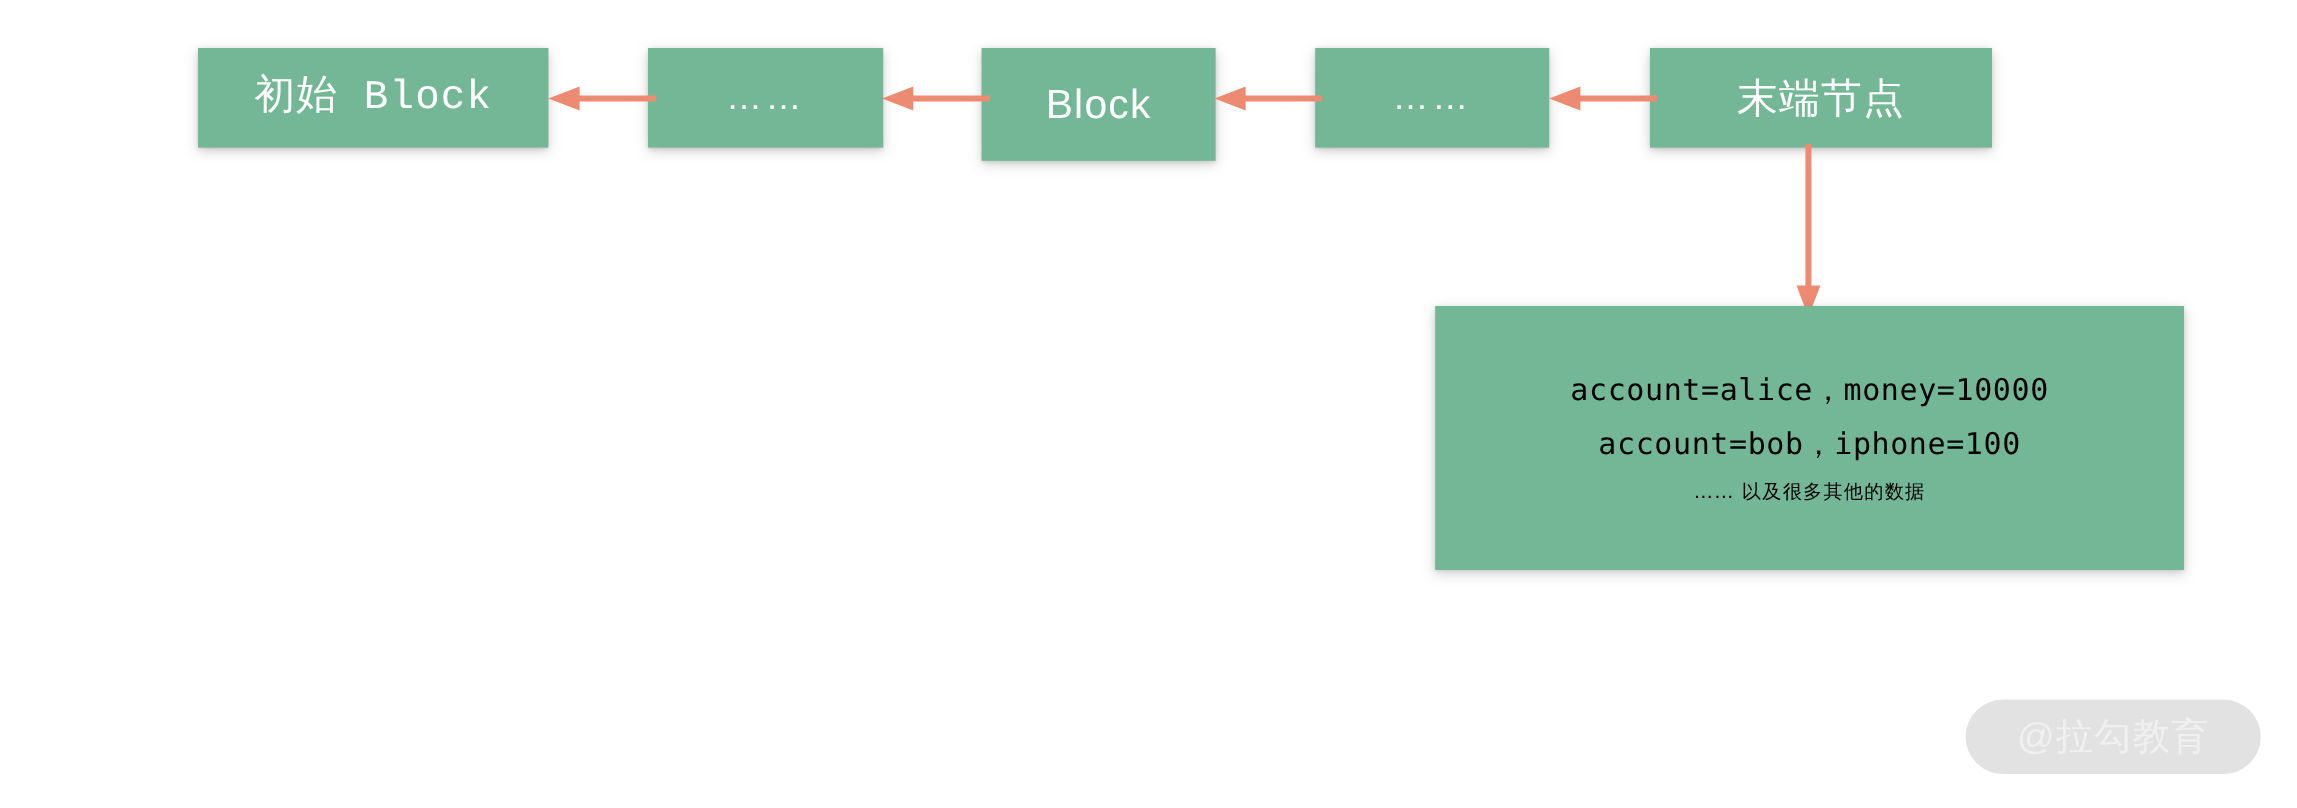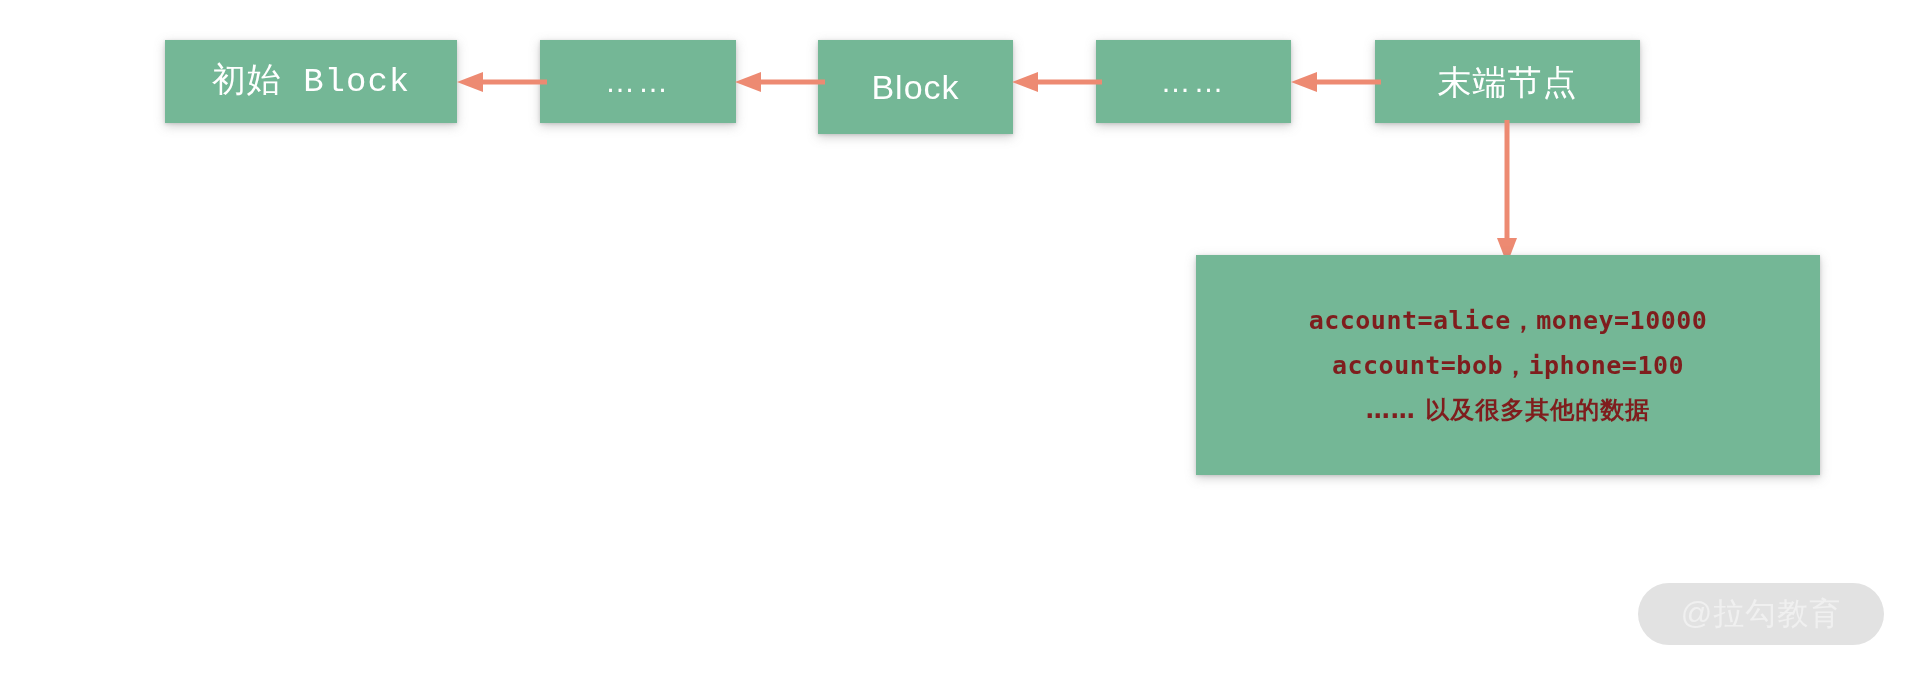--- a/index.html
+++ b/index.html
@@ -40,21 +40,21 @@
   .gbox .label.dots {
     font-size: 30px;
     letter-spacing: 3px;
   }
 
   
   #box-genesis   { left: 165px;  top: 40px; width: 292px; height: 83px; font-family: Liberation Mono, monospace; }
   #box-ellipsis-1{ left: 540px;  top: 40px; width: 196px; height: 83px; }
   #box-block     { left: 818px;  top: 40px; width: 195px; height: 94px; }
   #box-ellipsis-2{ left: 1096px; top: 40px; width: 195px; height: 83px; }
-  #box-terminal  { left: 1375px; top: 40px; width: 265px; height: 83px; }
+  #box-terminal  { left: 1375px; top: 40px; width: 285px; height: 83px; }
 
   
   .arrow-h {
     position: absolute;
     height: 22px;
     display: block;
   }
   .arrow-v {
     position: absolute;
     width: 22px;
@@ -74,32 +74,32 @@
   #box-data {
     left: 1196px;
     top: 255px;
     width: 624px;
     height: 220px;
     flex-direction: column;
     justify-content: center;
     align-items: center;
   }
   #box-data .dline {
-    color: #7f1d1d;
+    color: #000000;
     font-family: "DejaVu Sans Mono", "Liberation Mono", monospace;
     font-size: 25px;
-    font-weight: bold;
+    font-weight: normal;
     letter-spacing: 0.5px;
     line-height: 1;
     white-space: nowrap;
     margin: 10px 0;
   }
   #box-data .dline.zh {
     font-family: "DejaVu Sans", "Liberation Sans", sans-serif;
-    font-size: 24px;
+    font-size: 16px;
     letter-spacing: 1px;
   }
 
   
   #watermark {
     position: absolute;
     left: 1638px;
     top: 583px;
     width: 246px;
     height: 62px;

